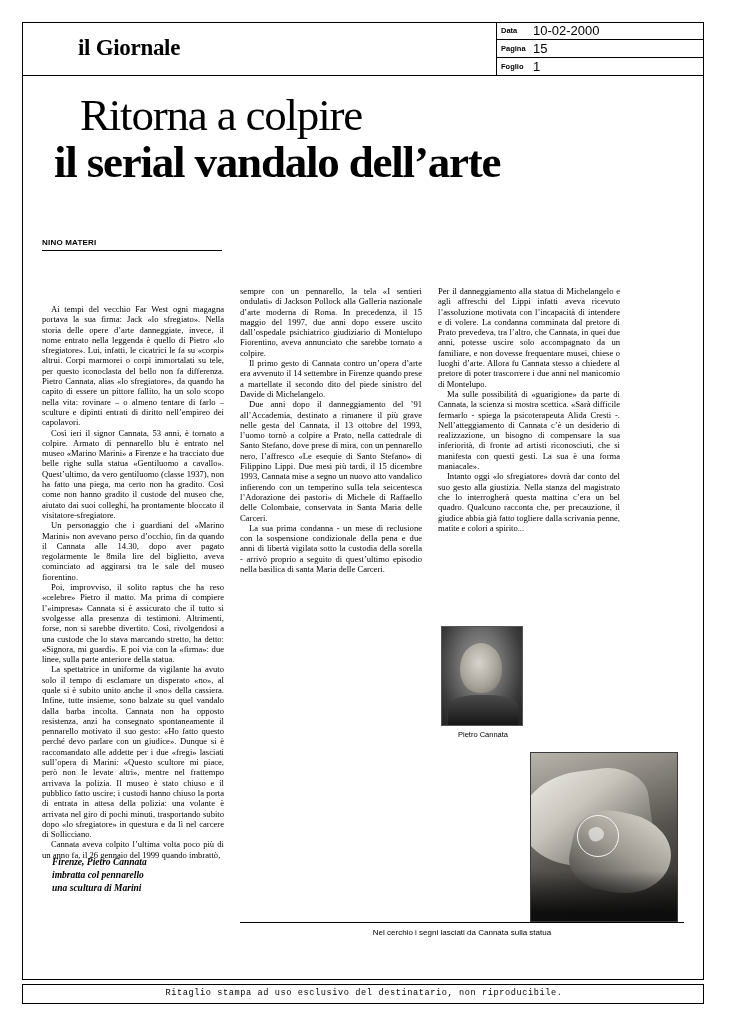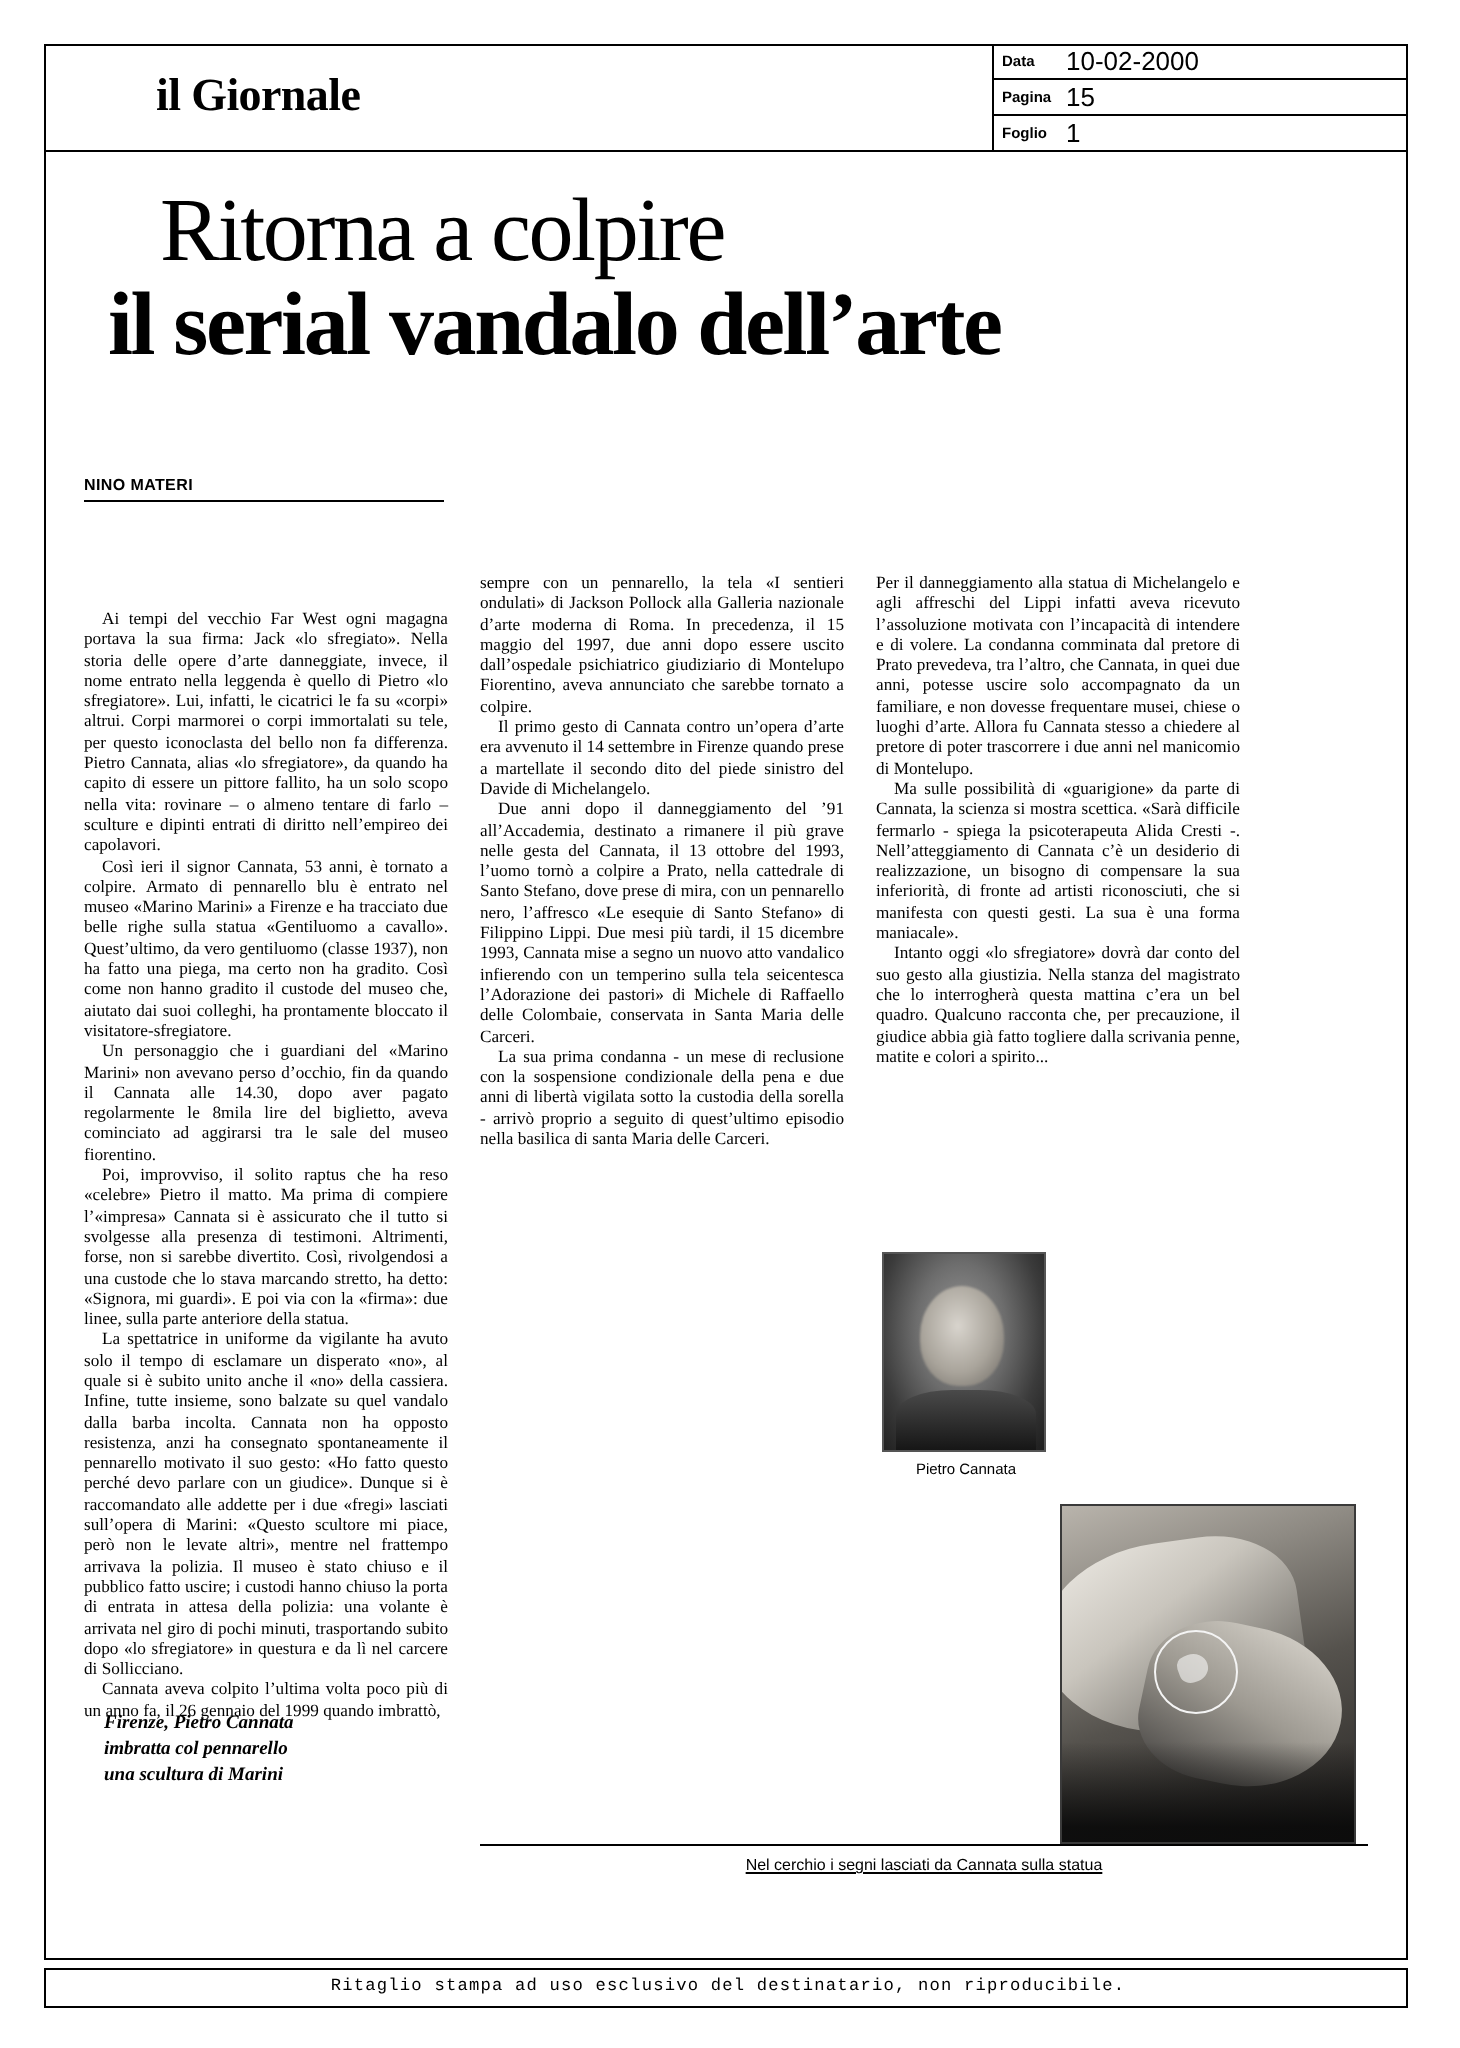--- a/index.html
+++ b/index.html
@@ -249,21 +249,20 @@
     transform: rotate(-20deg);
   }
   .statue-caption {
     position: absolute;
     left: 252px;
     top: 928px;
     width: 420px;
     font-family: "Liberation Sans", sans-serif;
     font-size: 8px;
     text-align: center;
-    text-decoration: underline;
   }
   .caption-rule {
     position: absolute;
     left: 240px;
     top: 922px;
     width: 444px;
     height: 1px;
     background: #000;
   }
   

